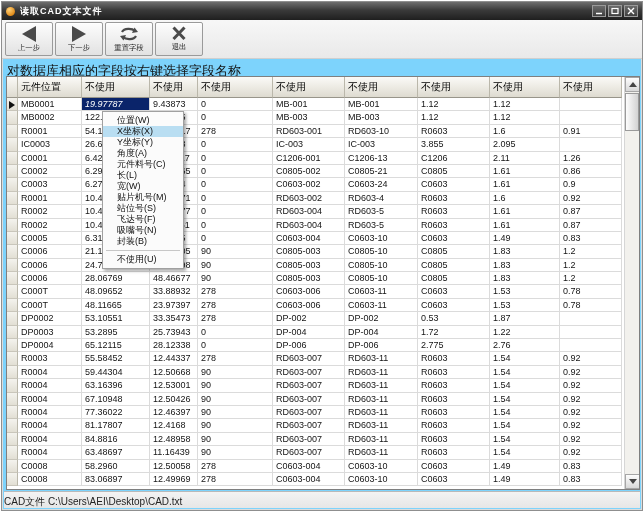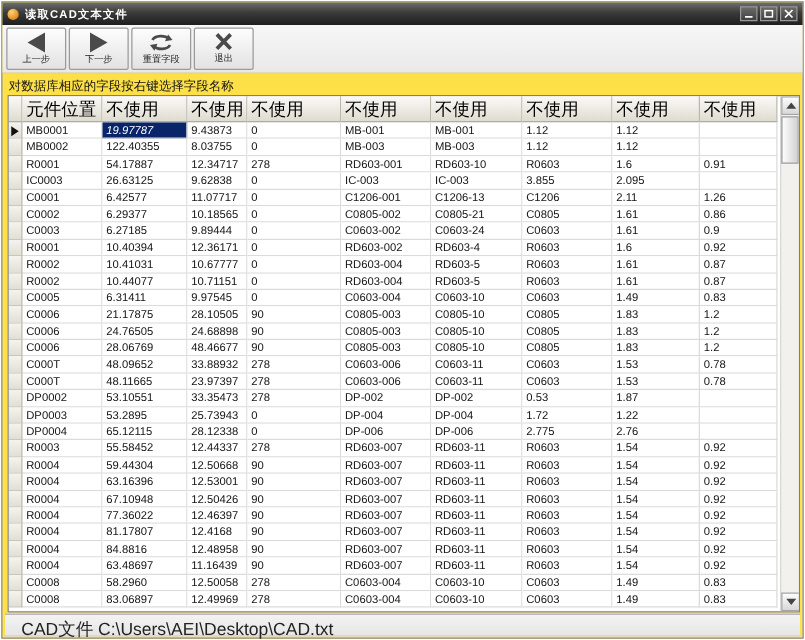--- a/index.html
+++ b/index.html
@@ -1,19 +1,19 @@
 <!DOCTYPE html>
 <html><head>
 <meta charset="utf-8">
 <style>
   * { margin:0; padding:0; box-sizing:border-box; }
   html,body { width:644px; height:512px; background:#fff; overflow:hidden;
     font-family:"Liberation Sans","DejaVu Sans",sans-serif; }
   .window { position:absolute; left:1px; top:1px; width:642px; height:510px;
-    border:1px solid #8f8f8f; background:#fde047; box-shadow:inset 0 0 0 1px #dcdcdc; }
+    border:1px solid #8f8f8f; background:#7dd3fc; box-shadow:inset 0 0 0 1px #dcdcdc; }
 
   
   .titlebar { height:18px; display:flex; align-items:center; padding:0 4px;
     background:linear-gradient(#6e6e6e,#3a3a3a 45%,#1f1f1f); color:#fff; }
   .app-icon { width:9px; height:9px; border-radius:50%;
     background:radial-gradient(circle at 35% 30%,#ffd27a,#e08b1a 70%,#8a5200); margin-right:5px; }
   .title-text { font-size:9px; font-weight:bold; letter-spacing:1px; flex:1;
     white-space:nowrap; overflow:hidden; }
   .winbtns { display:flex; gap:2px; }
   .winbtn { width:14px; height:12px; background:linear-gradient(#6b6b6b,#404040);
@@ -27,28 +27,28 @@
     justify-content:flex-start; padding:3px 1px 1px;
     background:linear-gradient(#fdfdfd,#e2e2e2); border:1px solid #9a9a9a; border-radius:2px;
     box-shadow:inset 0 1px 0 #fff; cursor:default; }
   .tbtn .lbl { font-size:8px; color:#1c1c1c; white-space:nowrap; transform:scale(.92); }
   .tri-l { width:0; height:0; border-top:8px solid transparent; border-bottom:8px solid transparent;
     border-right:14px solid #4a4a4a; }
   .tri-r { width:0; height:0; border-top:8px solid transparent; border-bottom:8px solid transparent;
     border-left:14px solid #4a4a4a; }
 
   
-  .hint { font-size:10px; color:#111; padding:3px 5px 0; height:16px; }
+  .hint { font-size:13px; color:#111; padding:3px 5px 0; height:16px; }
 
   
   .gridwrap { position:absolute; left:4px; top:74px; width:634px; height:414px;
     border:1px solid #7f7f7f; background:#fff; display:flex; overflow:hidden; }
   #grid { display:grid; grid-template-columns:11px 64px 68px 48px 75px 72px 73px 72px 70px 62px;
     grid-template-rows:21px; grid-auto-rows:13.4px; align-content:start; width:617px; }
-  .hcell { font-size:14px; line-height:20px; padding:0 3px; color:#000; white-space:nowrap;
+  .hcell { font-size:10px; line-height:20px; padding:0 3px; color:#000; white-space:nowrap;
     overflow:hidden; background:linear-gradient(#fbfaf7,#dedbd0);
     border-right:1px solid #bab7aa; border-bottom:1px solid #98958a; }
   .gcell { background:linear-gradient(#f4f3ee,#e2dfd4); border-right:1px solid #bab7aa;
     border-bottom:1px solid #c9c6bb; position:relative; }
   .cell { font-size:9px; line-height:13px; padding:0 3px; color:#141414; white-space:nowrap;
     overflow:hidden; border-right:1px solid #dbdbdb; border-bottom:1px solid #dbdbdb; background:#fff; }
   .cell.sel { background:#0a246a; color:#fff;font-style:italic; }
   .marker { position:absolute; left:2px; top:3px; width:0; height:0;
     border-top:4px solid transparent; border-bottom:4px solid transparent; border-left:6px solid #111; }
 
@@ -70,21 +70,21 @@
   #menu { position:absolute; left:100px; top:109px; width:82px; background:#fbfbfb;
     border:1px solid #a0a0a0; box-shadow:2px 2px 3px rgba(0,0,0,.35); padding:3px 0; z-index:10; }
   .mitem { font-size:9px; line-height:11px; height:11px; padding-left:14px; color:#111;
     white-space:nowrap; cursor:default; }
   .mitem.hl { background:#b9def2; }
   .msep { height:1px; background:#c7c7c7; margin:3px 3px; }
 
   
   .statusbar { position:absolute; left:2px; right:2px; bottom:2px; height:17px;
     background:linear-gradient(#f3f3f3,#e6e6e6); border-top:1px solid #b9b9b9;
-    font-size:14px; color:#222; padding:3px 13px; }
+    font-size:10px; color:#222; padding:3px 0; }
 </style>
 </head>
 <body>
 
 <div class="window">
 
   <div class="titlebar">
     <span class="app-icon"></span>
     <span class="title-text">读取CAD文本文件</span>
     <span class="winbtns">
@@ -443,18 +443,34 @@
       <div class="sbtn up">
         <span class="arr-up"></span>
       </div>
       <div class="thumb"></div>
       <div class="sbtn down">
         <span class="arr-down"></span>
       </div>
     </div>
   </div>
 
+  <div id="menu">
+      <div class="mitem">位置(W)</div>
+      <div class="mitem hl">X坐标(X)</div>
+      <div class="mitem">Y坐标(Y)</div>
+      <div class="mitem">角度(A)</div>
+      <div class="mitem">元件料号(C)</div>
+      <div class="mitem">长(L)</div>
+      <div class="mitem">宽(W)</div>
+      <div class="mitem">贴片机号(M)</div>
+      <div class="mitem">站位号(S)</div>
+      <div class="mitem">飞达号(F)</div>
+      <div class="mitem">吸嘴号(N)</div>
+      <div class="mitem">封装(B)</div>
+      <div class="msep"></div>
+      <div class="mitem">不使用(U)</div>
+    </div>
 
   <div class="statusbar">
     <span>CAD文件 C:\Users\AEI\Desktop\CAD.txt</span>
   </div>
 
 </div>
 
 </body></html>

